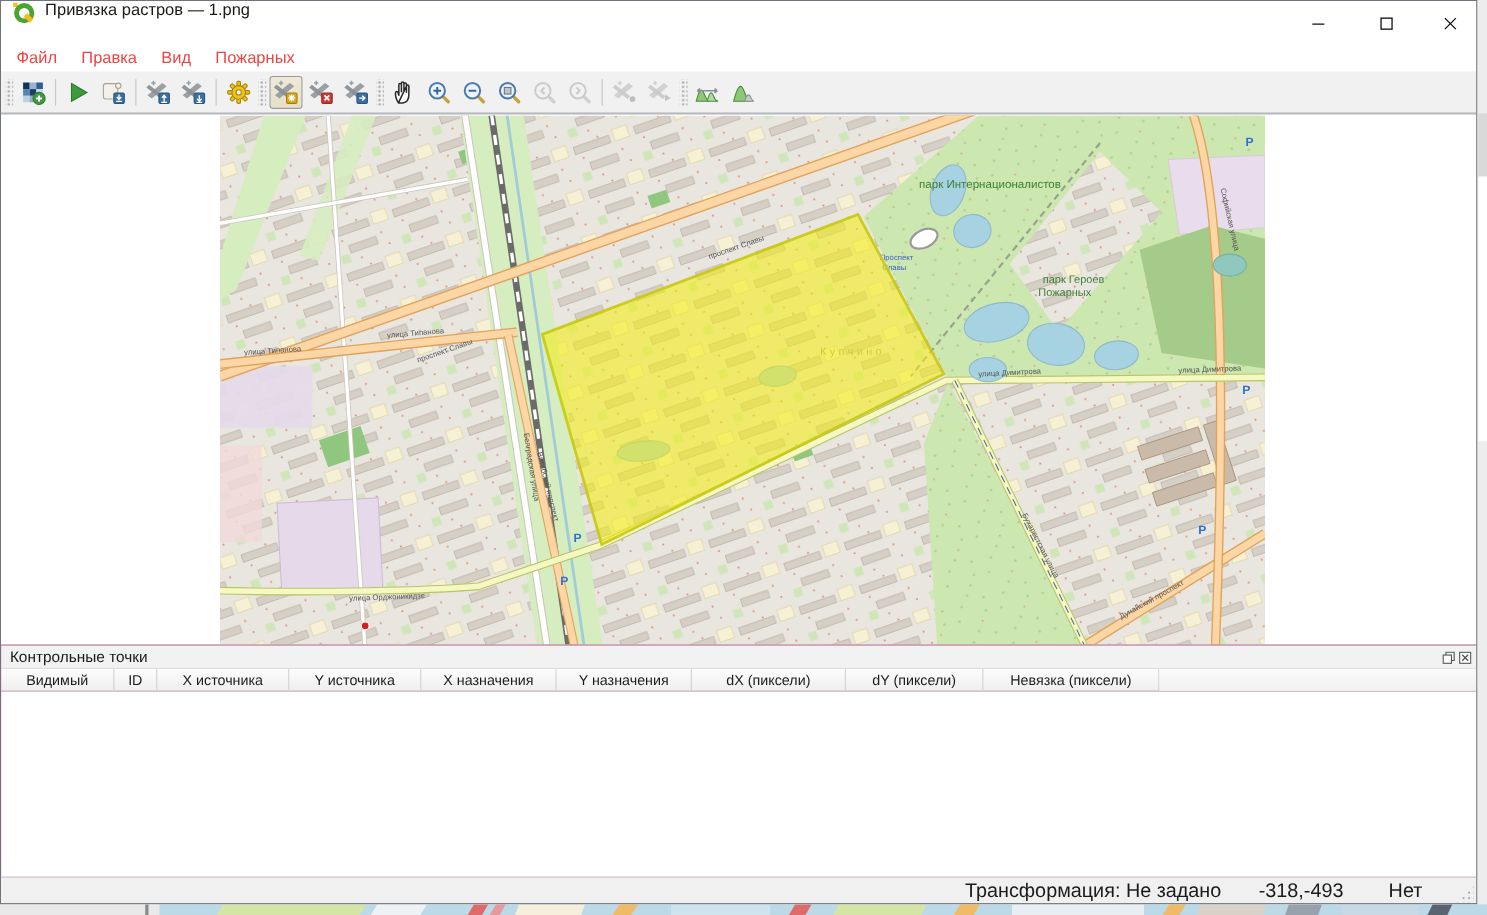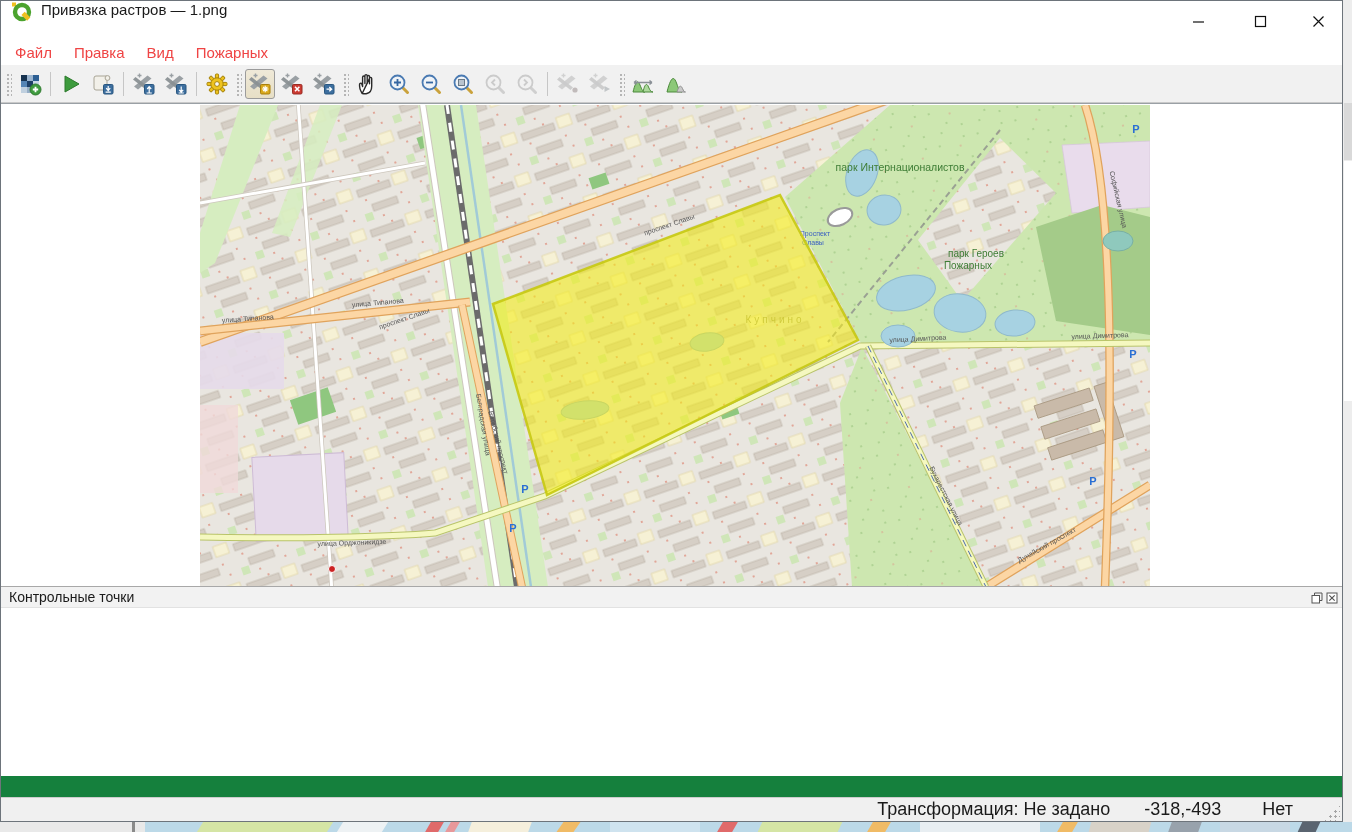--- a/index.html
+++ b/index.html
@@ -32,21 +32,21 @@
   .tb-sep{width:1px;height:24px;background:#c6c6c6;margin:0 4px}
   .tb-grip{width:7px;height:24px;margin:0 2px;background-image:radial-gradient(#b5b5b5 1px,transparent 1.3px);
     background-size:4px 4px;background-position:1px 1px}
 
   
   .canvas{position:absolute;left:0;top:102px;width:1341px;height:483px;background:#ffffff;border-top:1px solid #9aa0a5;overflow:hidden}
   .map-wrap{position:absolute;left:199px;top:1px;width:950px;height:482px}
   .map-wrap svg{display:block}
 
   
-  .panel{position:absolute;left:0;top:585px;width:1341px;height:211px;background:#15803d;border-top:1px solid #a8a8a8}
+  .panel{position:absolute;left:0;top:585px;width:1341px;height:211px;background:#ec4899;border-top:1px solid #a8a8a8}
   .panel-titlebar{position:relative;height:21px;background:#f2f2f2;border-bottom:1px solid #e2e2e2;display:flex;align-items:center}
   .panel-title{font-size:14px;color:#1a1a1a;margin-left:8px}
   .panel-icons{position:absolute;right:4px;top:4px;display:flex;gap:2px}
   .panel-icon{width:13px;height:13px;display:flex;align-items:center;justify-content:center}
   .table-header{display:flex;height:21px;background:linear-gradient(#fcfcfc,#efefef);border-bottom:1px solid #c8c8c8}
   .th{height:100%;display:flex;align-items:center;justify-content:center;font-size:13px;color:#1c1c1c;
     border-right:1px solid #d2d2d2;flex:0 0 auto}
   .th-filler{flex:1 1 auto;border-right:none;background:linear-gradient(#fbfbfb,#f0f0f0)}
   .table-body{height:168px;background:#fff}
 
@@ -485,20 +485,32 @@
               </svg>
           </span>
           <span class="panel-icon">
             <svg width="12" height="12" viewBox="0 0 12 12">
                 <rect x="1" y="1" width="10" height="10" fill="#fff" stroke="#555"></rect>
                 <path d="M3.3 3.3 L8.7 8.7 M8.7 3.3 L3.3 8.7" stroke="#555" stroke-width="1.2"></path>
               </svg>
           </span>
         </div>
       </div>
+      <div class="table-header" id="table-header">
+          <div class="th" style="width: 103px;">Видимый</div>
+          <div class="th" style="width: 39px;">ID</div>
+          <div class="th" style="width: 120px;">X источника</div>
+          <div class="th" style="width: 120px;">Y источника</div>
+          <div class="th" style="width: 123px;">X назначения</div>
+          <div class="th" style="width: 123px;">Y назначения</div>
+          <div class="th" style="width: 140px;">dX (пиксели)</div>
+          <div class="th" style="width: 125px;">dY (пиксели)</div>
+          <div class="th" style="width: 160px;">Невязка (пиксели)</div>
+          <div class="th th-filler"></div>
+        </div>
       <div class="table-body"></div>
     </div>
 
     <div class="statusbar">
       <span class="sb-spacer"></span>
       <span class="sb-transform">Трансформация: Не задано</span>
       <span class="sb-coords">-318,-493</span>
       <span class="sb-rotation">Нет</span>
       <span class="sb-grip"></span>
     </div>

